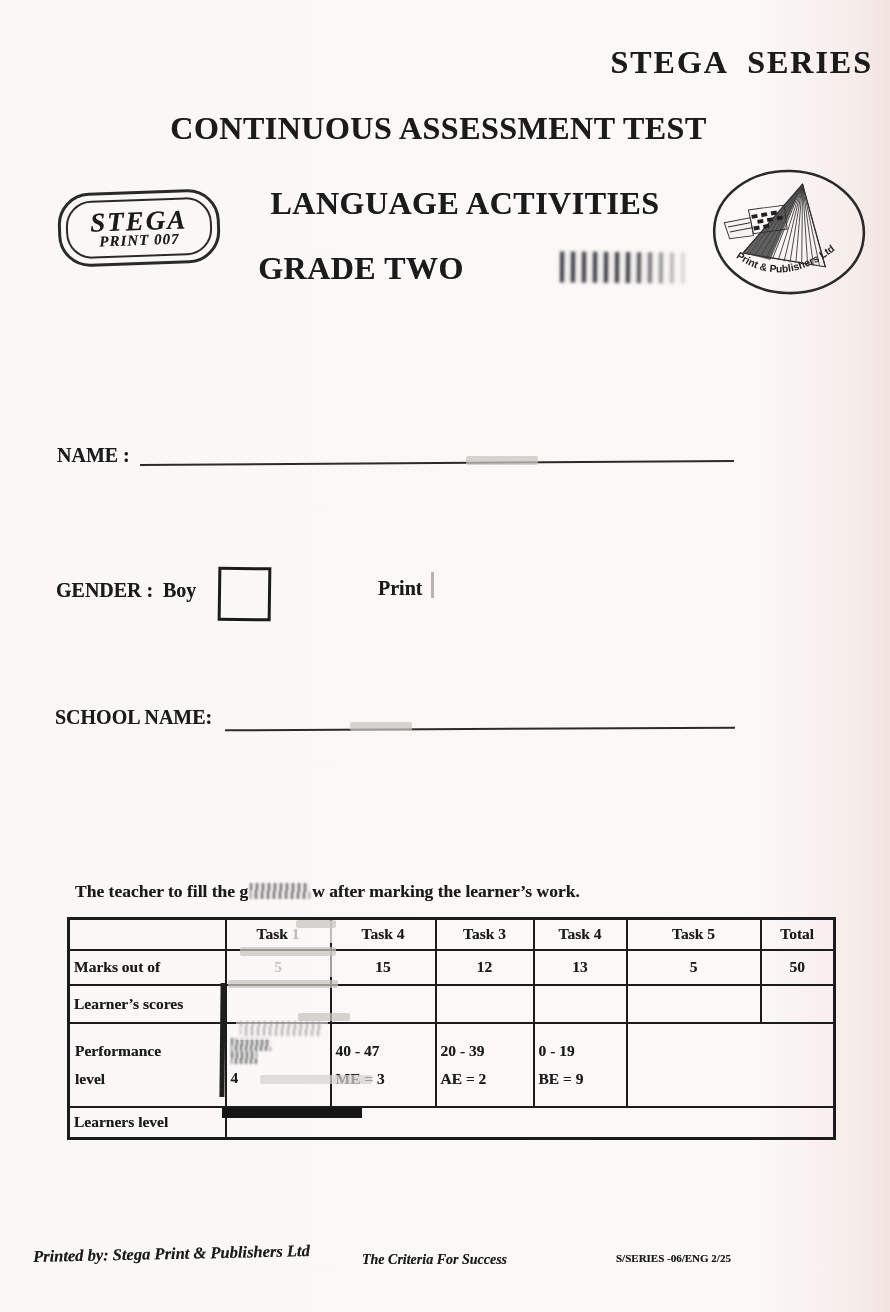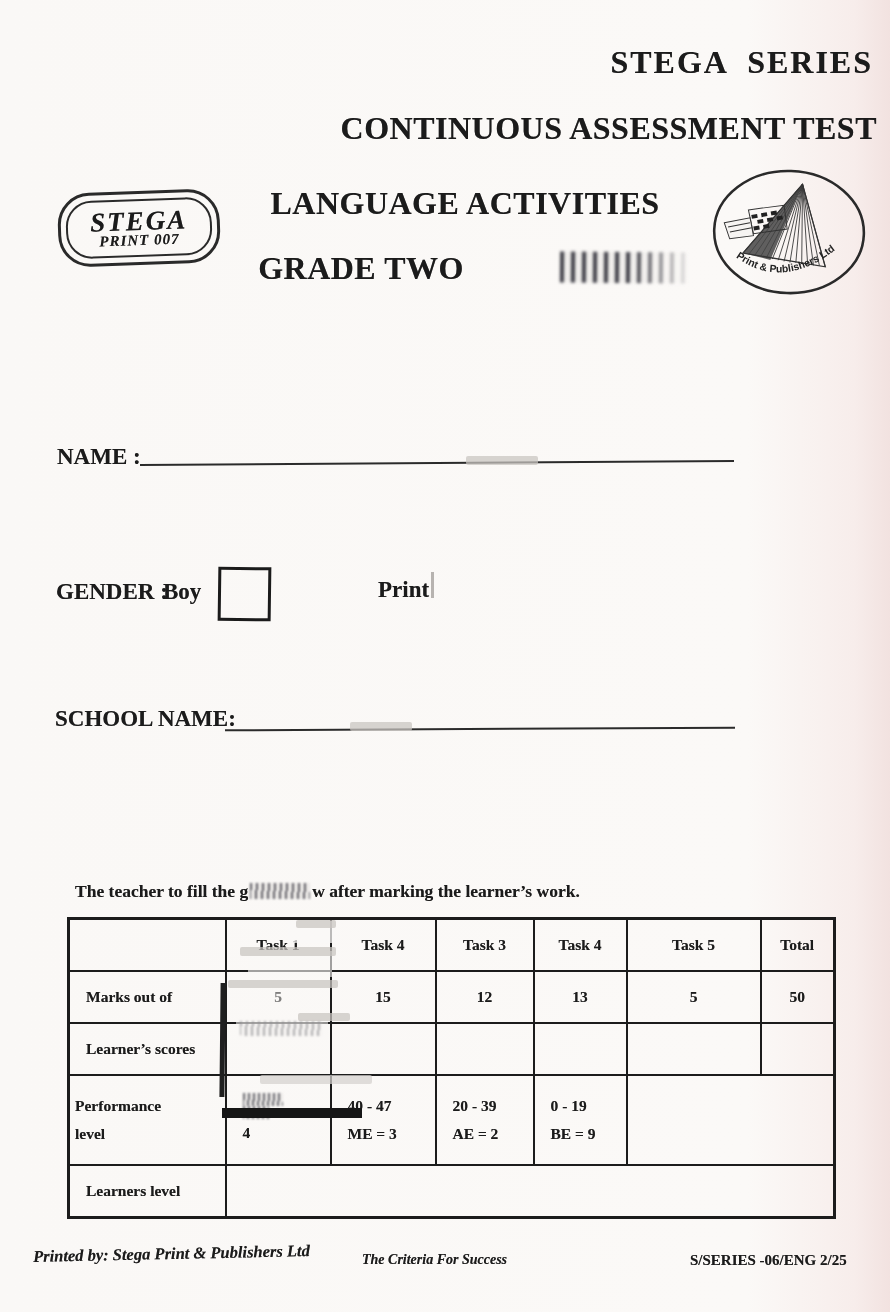--- a/index.html
+++ b/index.html
@@ -22,21 +22,21 @@
     transform:rotate(-2deg);
     display:flex;align-items:center;justify-content:center;
   }
   .stamp-inner{
     width:142px;height:54px;border:2px solid #2a2a2a;border-radius:26px;
     display:flex;flex-direction:column;align-items:center;justify-content:center;
   }
   .stamp-name{font-style:italic;font-weight:bold;font-size:27px;line-height:24px;letter-spacing:2px;}
   .stamp-sub{font-style:italic;font-weight:bold;font-size:15px;line-height:15px;letter-spacing:1px;}
   
-  .label{font-weight:bold;font-size:23px;}
+  .label{font-weight:bold;font-size:20px;}
   .fill-line{height:0;border-top:2.5px solid #2b2b2b;}
   .checkbox{border:3px solid #1b1b1b;background:transparent;}
   
   .smudge-dark{
     background-image:
       linear-gradient(90deg,rgba(251,249,247,0) 55%,rgba(251,249,247,0.85) 97%),
       repeating-linear-gradient(90deg,rgba(28,28,38,0.85) 0px,rgba(28,28,38,0.85) 4px,rgba(190,188,186,0.18) 4px,rgba(190,188,186,0.18) 11px);
     filter:blur(1.7px);
   }
   .smudge-small{
@@ -51,40 +51,40 @@
   .instruction{font-weight:bold;font-size:17.5px;}
   .inline-smudge{display:inline-block;vertical-align:-2px;width:60px;height:16px;margin:0 2px;
     background-image:repeating-linear-gradient(94deg,rgba(30,30,40,0.7) 0px,rgba(30,30,40,0.7) 2px,rgba(195,193,191,0.25) 2px,rgba(195,193,191,0.25) 6px);
     filter:blur(1px);}
   .frag-smudge{display:inline-block;vertical-align:-1px;width:26px;height:13px;margin-right:4px;
     background-image:repeating-linear-gradient(94deg,rgba(30,30,40,0.65) 0px,rgba(30,30,40,0.65) 2px,rgba(200,198,196,0.25) 2px,rgba(200,198,196,0.25) 5px);
     filter:blur(1px);}
   
   table.marks{border-collapse:collapse;table-layout:fixed;width:766px;border:3px solid #1c1c1c;}
   table.marks td{border:2px solid #1c1c1c;font-weight:bold;font-size:15.5px;vertical-align:middle;
-    padding:16px;overflow:hidden;text-shadow:0 0 0.5px rgba(27,27,27,0.5);}
+    padding:4px;overflow:hidden;text-shadow:0 0 0.5px rgba(27,27,27,0.5);}
   td.hdr{text-align:center;}
   td.rowlabel{text-align:left;padding-left:5px;}
   td.val{text-align:center;}
   td.perf{vertical-align:top;text-align:left;padding:3px 0 0 9px;line-height:28px;}
   td.perf span{display:block;}
   .faded{opacity:0.55;filter:blur(0.5px);}
   
   .foot{font-weight:bold;font-size:16px;}
   .foot-italic{font-style:italic;}
   
   .seal-svg{transform:rotate(2deg);}
 </style>
 </head>
 <body>
 
 <div id="page">
 
   <div class="abs title ink" style="left:0;top:44px;width:873px;letter-spacing:2px;text-align:right;">STEGA  SERIES</div>
-  <div class="abs title ink" style="left:0;top:110px;width:877px;text-align:right;">CONTINUOUS ASSESSMENT TEST</div>
+  <div class="abs title ink" style="left:0;top:110px;width:877px;">CONTINUOUS ASSESSMENT TEST</div>
   <div class="abs title ink" style="left:40px;top:185px;width:850px;">LANGUAGE ACTIVITIES</div>
   <div class="abs title ink" style="left:0;top:250px;width:722px;">GRADE TWO</div>
   <div class="abs smudge-dark" style="left:560px;top:252px;width:128px;height:31px;transform:rotate(0.5deg);"></div>
 
   <div class="abs stamp-outer">
     <div class="stamp-inner">
       <div class="stamp-name ink">STEGA</div>
       <div class="stamp-sub ink">PRINT 007</div>
     </div>
   </div>
@@ -228,15 +228,15 @@
   <div class="abs gray-streak" style="left:228px;top:980px;width:110px;height:8px;"></div>
   <div class="abs pen-mark" style="left:220px;top:983px;width:5px;height:114px;"></div>
   <div class="abs smudge-small" style="left:240px;top:1021px;width:82px;height:15px;"></div>
   <div class="abs whiteout" style="left:236px;top:1018px;width:92px;height:22px;background:rgba(250,248,246,0.55);"></div>
   <div class="abs gray-streak" style="left:298px;top:1013px;width:52px;height:8px;"></div>
   <div class="abs gray-streak" style="left:260px;top:1075px;width:112px;height:9px;background:#d5d2cf;"></div>
   <div class="abs dark-bar" style="left:222px;top:1108px;width:140px;height:10px;"></div>
 
   <div class="abs foot foot-italic ink" style="left:33px;top:1244px;transform:rotate(-1.2deg);font-size:16.5px;">Printed by: Stega Print &amp; Publishers Ltd</div>
   <div class="abs foot foot-italic ink" style="left:362px;top:1252px;font-size:14px;">The Criteria For Success</div>
-  <div class="abs foot ink" style="left:690px;top:1252px;font-size:15px;">S/SERIES -06/ENG 2/25</div>
+  <div class="abs foot ink" style="left:616px;top:1252px;font-size:11px;">S/SERIES -06/ENG 2/25</div>
 
 </div>
 
 </body></html>

